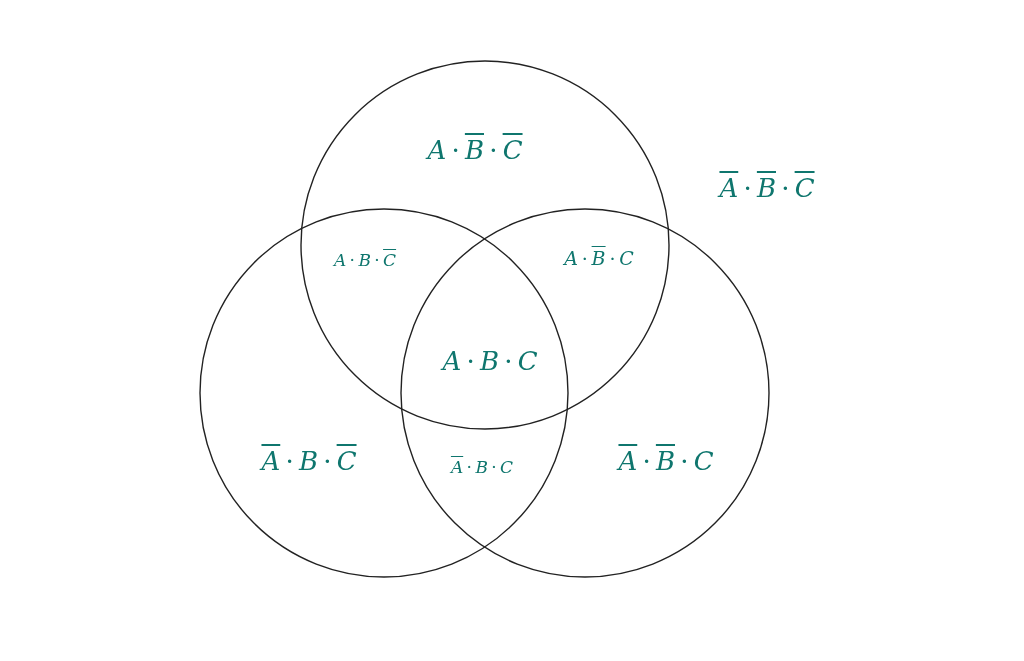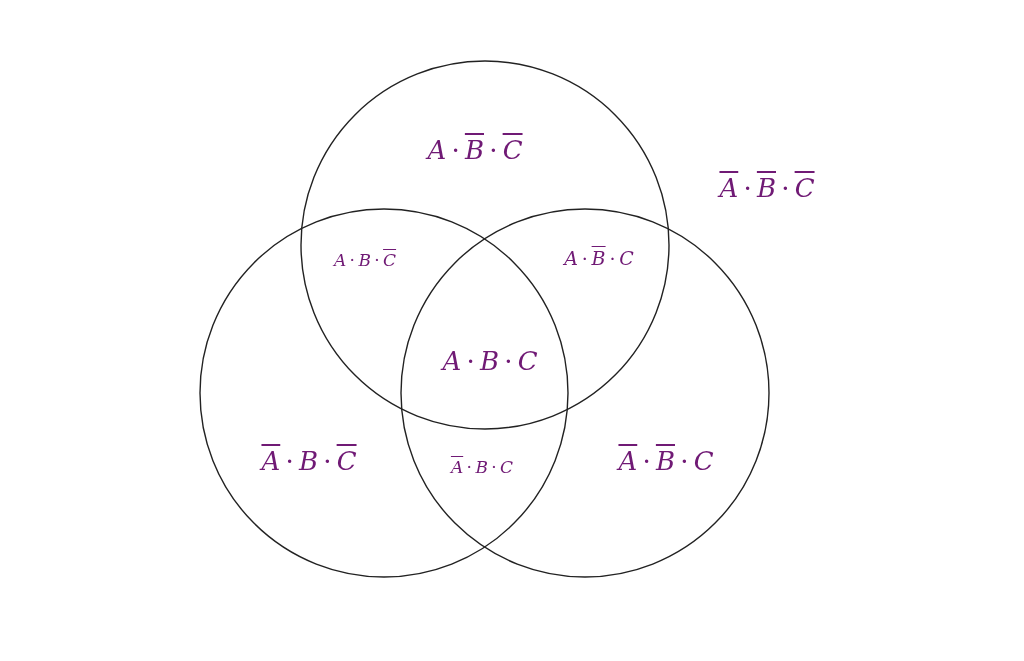--- a/index.html
+++ b/index.html
@@ -1,18 +1,18 @@
 <!DOCTYPE html>
 <html><head>
 <meta charset="utf-8">
 <style>
   html,body{margin:0;padding:0;background:#fff;}
   body{width:1024px;height:661px;position:relative;overflow:hidden;font-family:"DejaVu Serif",serif;}
   svg{position:absolute;left:0;top:0;}
-  .lbl{position:absolute;font-family:"DejaVu Serif",serif;font-style:italic;color:#701a75;white-space:nowrap;transform:translate(-50%,-50%);}
+  .lbl{position:absolute;font-family:"DejaVu Serif",serif;font-style:italic;color:#0f766e;white-space:nowrap;transform:translate(-50%,-50%);}
   .big{font-size:26px;}
   .small{font-size:19px;}
   .tiny{font-size:17px;}
   .t{display:inline-block;}
   .t.bar{text-decoration:overline;}
   .dot{font-style:normal;margin:0 0.2em;}
 </style>
 </head>
 <body>
 

